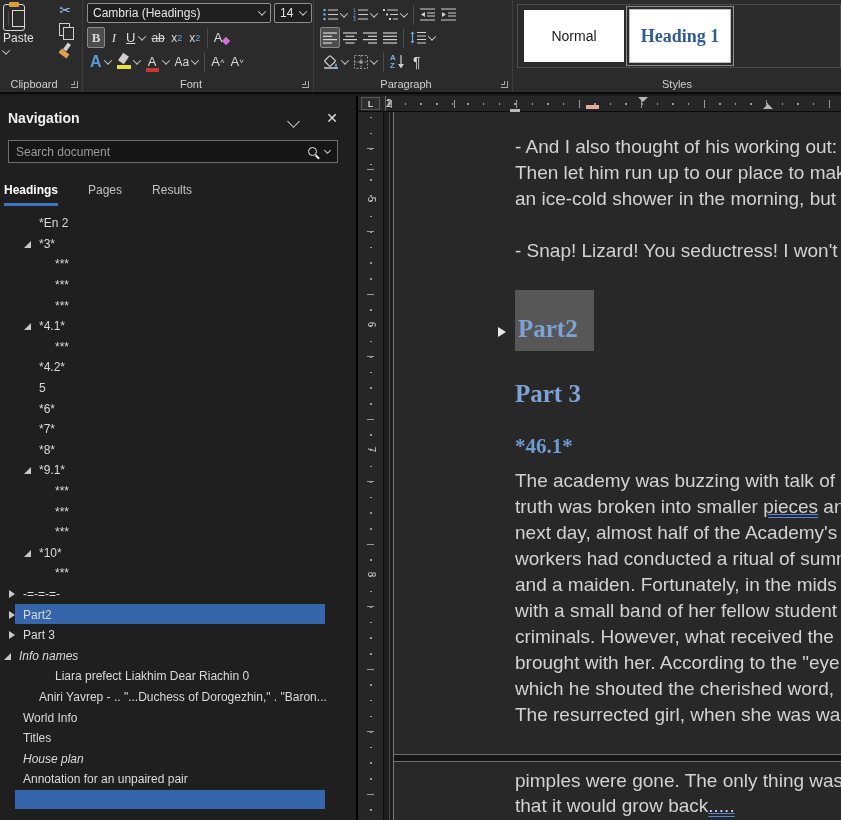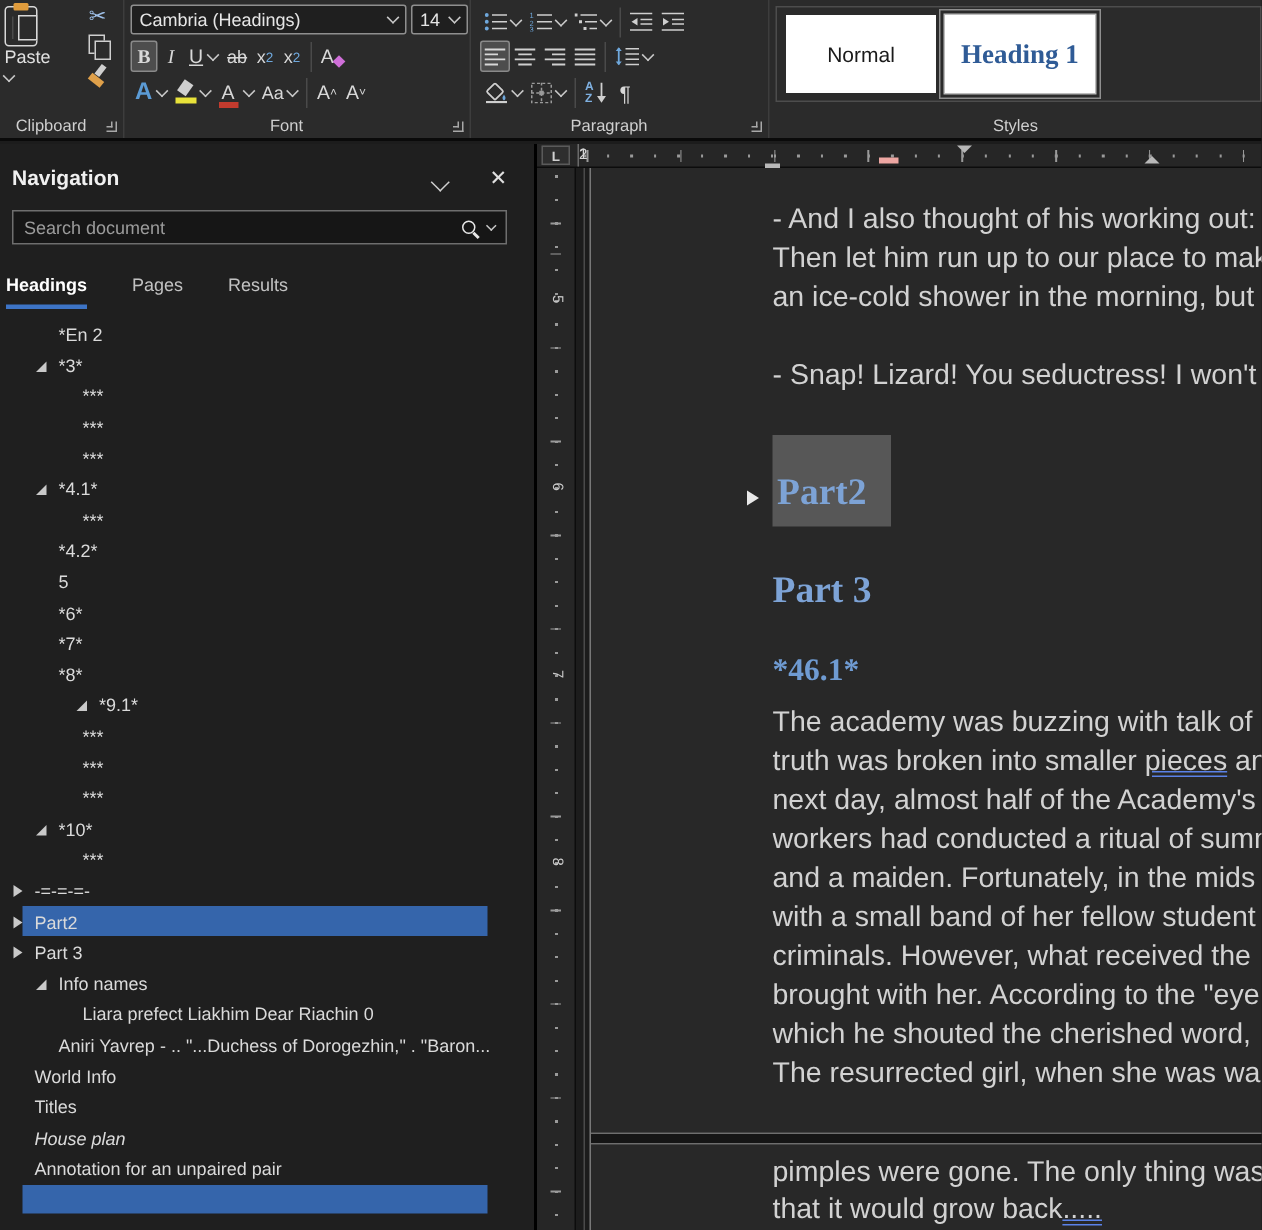--- a/index.html
+++ b/index.html
@@ -477,21 +477,21 @@
         <span>*6*</span>
       </div>
       <div class="trow st-leaf" style="padding-left: 23px;">
         <span class="tri"></span>
         <span>*7*</span>
       </div>
       <div class="trow st-leaf" style="padding-left: 23px;">
         <span class="tri"></span>
         <span>*8*</span>
       </div>
-      <div class="trow st-exp" style="padding-left: 23px; margin-left: 27px;">
+      <div class="trow st-exp" style="padding-left: 23px;">
         <span class="tri"></span>
         <span>*9.1*</span>
       </div>
       <div class="trow st-leaf" style="padding-left: 39px;">
         <span class="tri"></span>
         <span>***</span>
       </div>
       <div class="trow st-leaf" style="padding-left: 39px;">
         <span class="tri"></span>
         <span>***</span>
@@ -513,21 +513,21 @@
         <span>-=-=-=-</span>
       </div>
       <div class="trow st-col sel" style="padding-left: 7px;">
         <span class="tri"></span>
         <span>Part2</span>
       </div>
       <div class="trow st-col" style="padding-left: 7px;">
         <span class="tri"></span>
         <span>Part 3</span>
       </div>
-      <div class="trow st-exp" style="padding-left: 23px;">
+      <div class="trow st-exp" style="padding-left: 3px; font-style: italic;">
         <span class="tri"></span>
         <span>Info names</span>
       </div>
       <div class="trow st-leaf" style="padding-left: 39px;">
         <span class="tri"></span>
         <span>Liara prefect Liakhim Dear Riachin 0</span>
       </div>
       <div class="trow st-leaf" style="padding-left: 23px;">
         <span class="tri"></span>
         <span>Aniri Yavrep - .. "...Duchess of Dorogezhin," . "Baron...</span>

